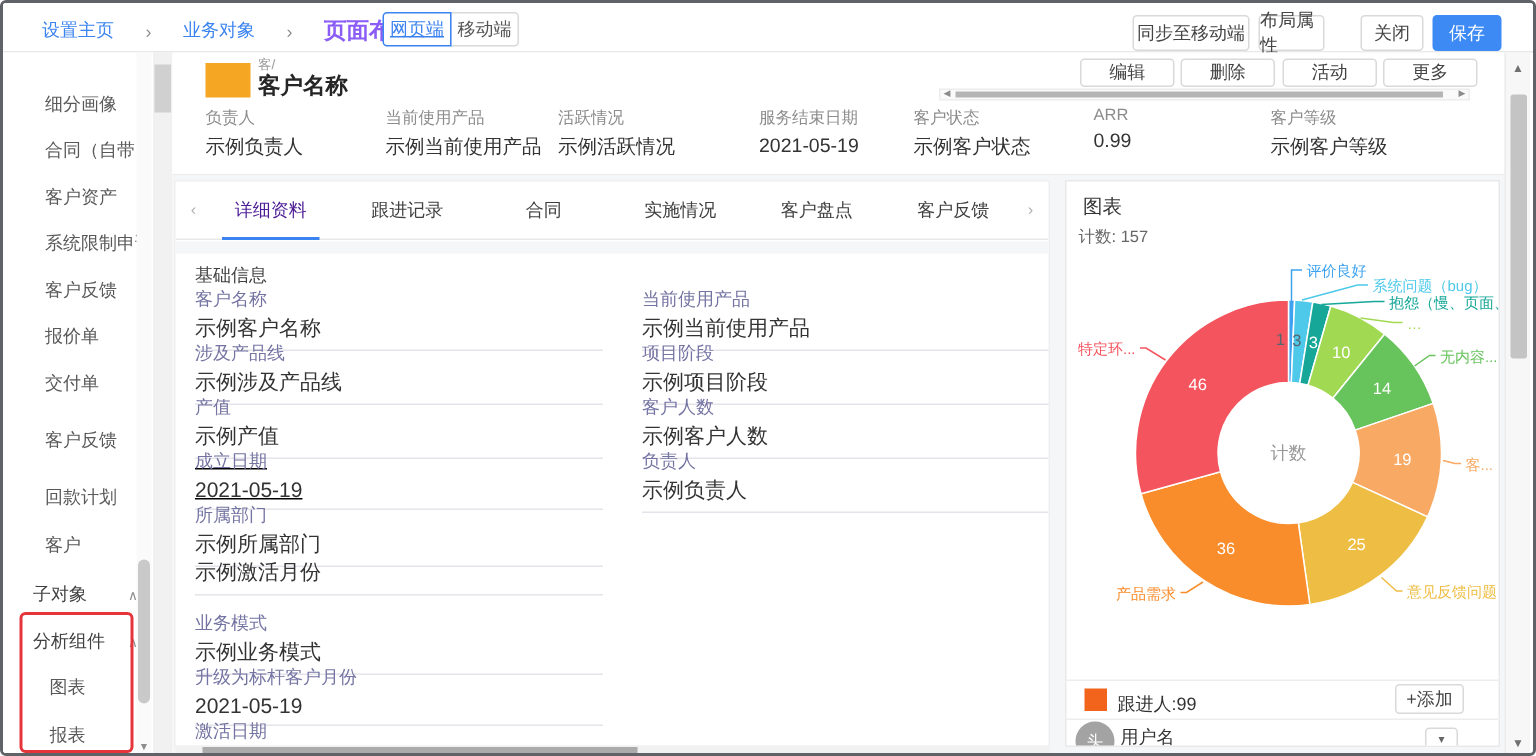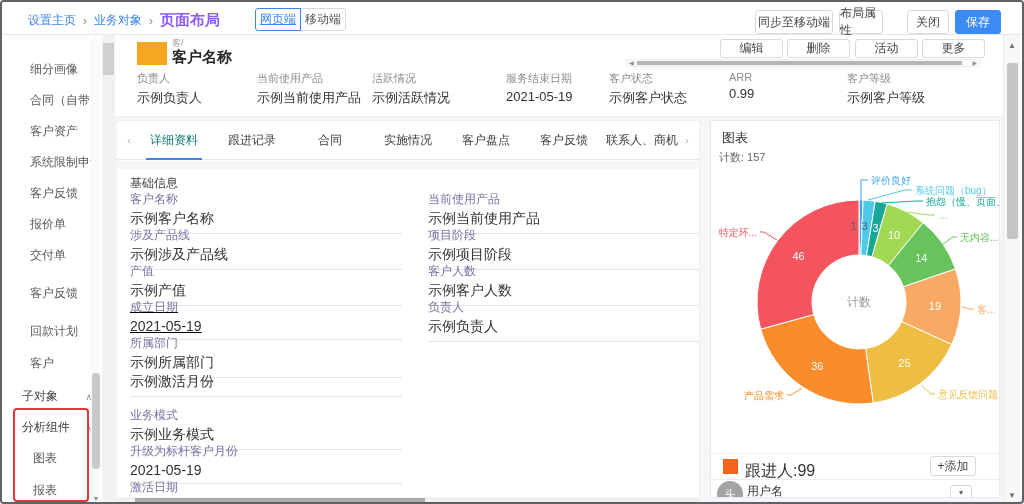--- a/index.html
+++ b/index.html
@@ -2,21 +2,21 @@
 <html><head>
 <meta charset="utf-8">
 <style>
   * { margin:0; padding:0; box-sizing:border-box; }
   html,body { width:1024px; height:504px; }
   body { font-family:"Liberation Sans","DejaVu Sans",sans-serif; background:#fff; position:relative; overflow:hidden; }
   #win { position:absolute; left:0; top:0; width:1024px; height:504px; border:2px solid #5f6368; border-radius:4px; background:#fff; overflow:hidden; }
 
   
   .topbar { position:absolute; left:0; top:0; width:1020px; height:33px; background:#fff; border-bottom:1px solid #e8e8e8; }
-  .crumb { position:absolute; left:26px; top:9px; font-size:12px; color:#8c8c8c; display:flex; align-items:center; gap:7px; }
+  .crumb { position:absolute; left:26px; top:9px; font-size:12px; color:#8c8c8c; display:flex; align-items:center; gap:21px; }
   .crumb a { color:#3b83f0; text-decoration:none; cursor:pointer; }
   .crumb .cur { font-size:15px; font-weight:700; color:#8b5cf6; }
   .vswitch { position:absolute; left:253px; top:6px; display:flex; }
   .vtab { width:46px; height:23px; font-size:12px; display:flex; align-items:center; justify-content:center; border:1px solid #d9d9d9; background:#fff; color:#555; cursor:pointer; }
   .vtab.on { border-color:#3b83f0; color:#3b83f0; z-index:2; }
   .vtab:first-child { border-radius:3px 0 0 3px;text-decoration:underline; }
   .vtab:last-child { border-radius:0 3px 3px 0; margin-left:-1px; }
   .tbtn { position:absolute; top:8px; height:24px; font-size:12px; color:#444; background:#fff; border:1px solid #d9d9d9; border-radius:3px; display:flex; align-items:center; justify-content:center; cursor:pointer; }
   .tbtn.primary { background:#3d8af5; border-color:#3d8af5; color:#fff; }
 
@@ -46,39 +46,39 @@
   .hscroll { position:absolute; left:511px; top:24px; width:354px; height:8px; background:#fafafa; border:1px solid #ededed; }
   .hscroll .thumb { position:absolute; left:10px; top:1px; width:325px; height:4px; background:#b5b5b5; }
   .hscroll .arr { position:absolute; top:0px; font-size:6px; color:#8c8c8c; line-height:6px; }
 
   
   .region { position:absolute; left:113px; top:115px; width:889px; height:389px; background:#f5f6f7; }
   .maincard { position:absolute; left:1px; top:3px; width:584px; height:378px; background:#fff; border:1px solid #efefef; overflow:hidden; }
   .tabbar { position:absolute; left:0; top:0; width:100%; height:39px; border-bottom:1px solid #e8e8e8; display:flex; align-items:center; padding:0 6px; }
   .tabarrow { font-size:11px; color:#b0b0b0; width:12px; text-align:center; cursor:pointer; }
   .tab { flex:1; text-align:center; font-size:12px; color:#404040; cursor:pointer; position:relative; height:39px; line-height:38px; white-space:nowrap; }
-  .tab.on { color:#0f766e; }
+  .tab.on { color:#4c1d95; }
   .tab.on::after { content:""; position:absolute; left:14%; right:14%; bottom:0; height:2px; background:#3b83f0; }
   .gapband { position:absolute; left:0; top:40px; width:100%; height:8px; background:#f5f6f7; }
   .secttl { position:absolute; left:13px; top:54px; font-size:12px; color:#404040; }
   .ffield { position:absolute; width:272px; cursor:pointer; }
   .ffield .fl { font-size:12px; color:#7474a3; }
   .ffield .fv { font-size:14px; color:#333; padding:2px 0 5px; border-bottom:1px solid #e4e4ea; }
   .mainhscroll { position:absolute; left:115px; top:495px; width:583px; height:7px; background:#f1f1f1; z-index:8;}
   .mainhscroll .thumb { position:absolute; left:18px; top:1px; width:290px; height:5px; background:#ababab; }
 
   
   .chartcard { position:absolute; left:595px; top:3px; width:290px; height:378px; background:#fff; border:1px solid #e9e9e9; overflow:hidden; }
   .chart-title { position:absolute; left:11px; top:8px; font-size:13px; color:#333; }
   .chart-count { position:absolute; left:8px; top:29px; font-size:11px; color:#666; }
   .donut-wrap { position:absolute; left:0; top:46px; width:290px; height:252px; }
   .cdivider { position:absolute; left:0; width:100%; height:1px; background:#ededed; }
   .follow-row { position:absolute; left:0; top:333px; width:100%; height:26px; }
   .follow-sq { position:absolute; left:12px; top:5px; width:15px; height:15px; background:#f2641c; }
-  .follow-lbl { position:absolute; left:34px; top:7px; font-size:16px; color:#333; }
+  .follow-lbl { position:absolute; left:34px; top:7px; font-size:12px; color:#333; }
   .addbtn { position:absolute; right:23px; top:2px; width:46px; height:20px; border:1px solid #d9d9d9; border-radius:3px; background:#fff; font-size:12px; color:#444; display:flex; align-items:center; justify-content:center; cursor:pointer; }
   .user-row { position:absolute; left:0; top:359px; width:100%; height:19px; }
   .uavatar { position:absolute; left:6px; top:1px; width:26px; height:26px; border-radius:50%; background:#a3a3a3; color:#fff; font-size:11px; display:flex; align-items:center; justify-content:center; }
   .uname { position:absolute; left:36px; top:3px; font-size:12px; color:#333; }
   .usub { position:absolute; left:36px; top:17px; font-size:11px; color:#ababab; white-space:nowrap; }
   .udrop { position:absolute; right:27px; top:5px; width:22px; height:15px; border:1px solid #d9d9d9; border-radius:3px; background:#fff; font-size:8px; color:#666; display:flex; align-items:center; justify-content:center; cursor:pointer; }
 
   
   .vscroll { position:absolute; right:2px; top:33px; width:17px; height:469px; background:#f7f7f7; border-left:1px solid #ececec; }
   .vscroll .up { position:absolute; top:6px; left:0; width:100%; text-align:center; font-size:8px; color:#707070; }
@@ -189,21 +189,20 @@
 
     <div class="maincard">
       <div class="tabbar">
         <div class="tabarrow">‹</div>
         <div class="tab on">详细资料</div>
         <div class="tab">跟进记录</div>
         <div class="tab">合同</div>
         <div class="tab">实施情况</div>
         <div class="tab">客户盘点</div>
         <div class="tab">客户反馈</div>
-        <div class="tab">联系人、商机</div>
         <div class="tabarrow">›</div>
       </div>
       <div class="gapband"></div>
       <div class="secttl">基础信息</div>
 
       <div id="form-left">
           <div class="ffield" style="left: 13px; top: 70px;">
             <div class="fl">客户名称</div>
             <div class="fv">示例客户名称</div>
           </div>

